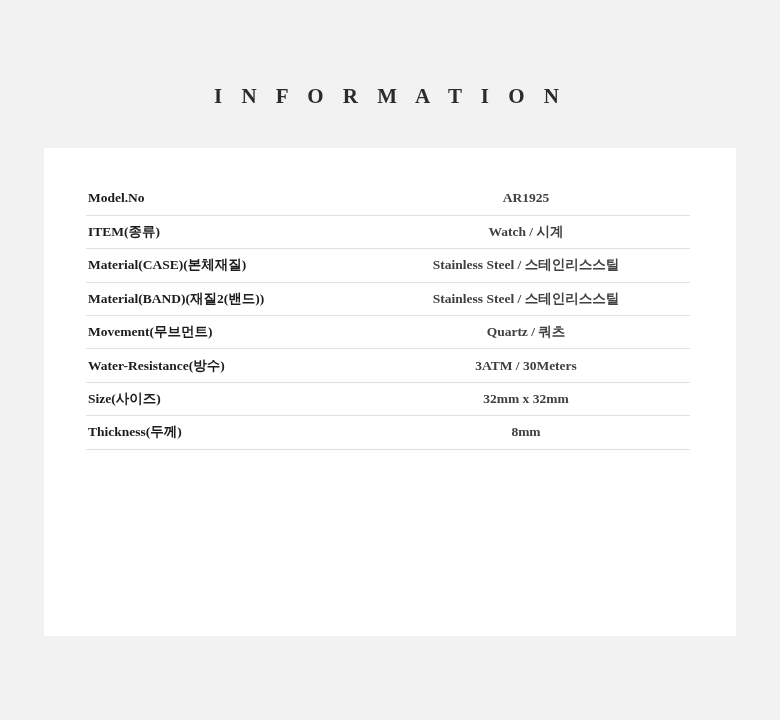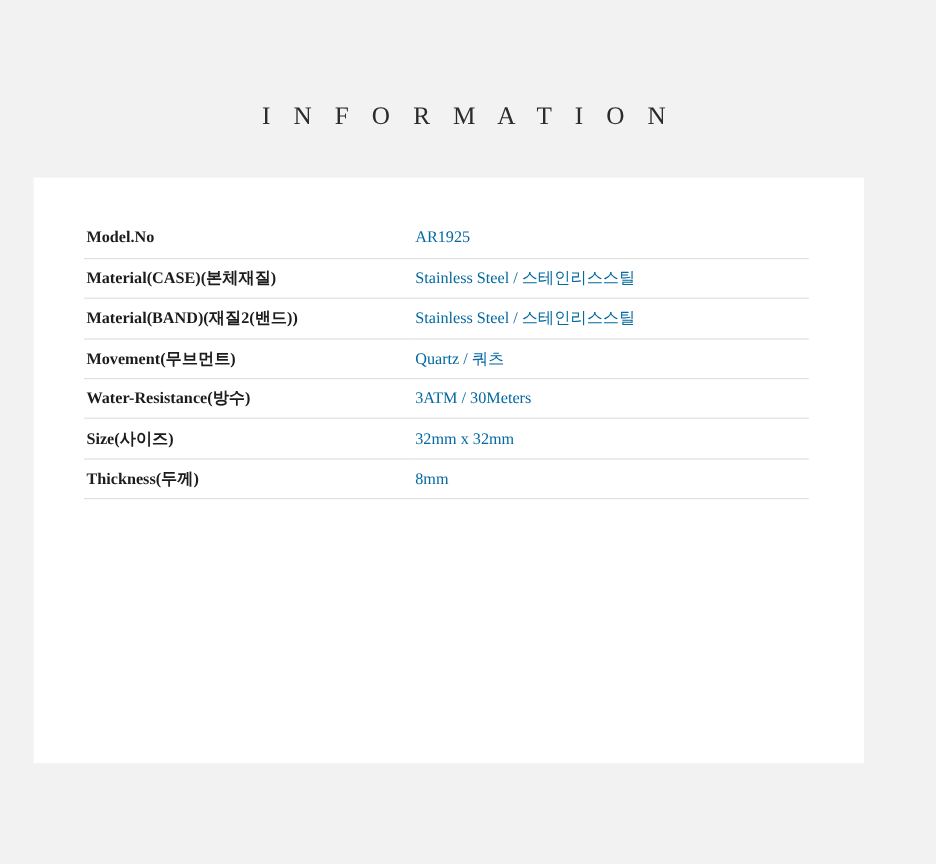--- a/index.html
+++ b/index.html
@@ -20,25 +20,25 @@
     height: 720px;
     box-sizing: border-box;
   }
   .info-title {
     text-align: center;
     font-family: "Liberation Serif", serif;
     font-size: 21px;
     letter-spacing: 7px;
     color: #2b2b2b;
     padding-top: 84px;
-    font-weight: 400;
+    font-weight: 700;
   }
   .card {
     position: absolute;
-    left: 28px;
+    left: 44px;
     top: 148px;
     width: 692px;
     height: 488px;
     background: #ffffff;
     box-sizing: border-box;
   }
   .spec-table {
     position: absolute;
     left: 42px;
     top: 34px;
@@ -58,38 +58,43 @@
   .spec-table tr:last-child td {
     border-bottom: 1px solid #e0e0e0;
   }
   td.label {
     width: 272px;
     font-weight: bold;
     color: #1c1c1c;
     padding-left: 2px;
   }
   td.value {
-    color: #0369a1;
-    font-weight: normal;
+    color: #404040;
+    font-weight: bold;
     padding-left: 2px;
+    text-align: center;
   }
 </style>
 </head>
 <body>
 
 <div class="page">
 
   <div class="info-title">I N F O R M A T I O N</div>
 
   <div class="card">
     <table class="spec-table">
       <tbody>
         <tr>
           <td class="label">Model.No</td>
           <td class="value">AR1925</td>
+        </tr>
+        <tr>
+          <td class="label">ITEM(종류)</td>
+          <td class="value">Watch / 시계</td>
         </tr>
         <tr>
           <td class="label">Material(CASE)(본체재질)</td>
           <td class="value">Stainless Steel / 스테인리스스틸</td>
         </tr>
         <tr>
           <td class="label">Material(BAND)(재질2(밴드))</td>
           <td class="value">Stainless Steel / 스테인리스스틸</td>
         </tr>
         <tr>

